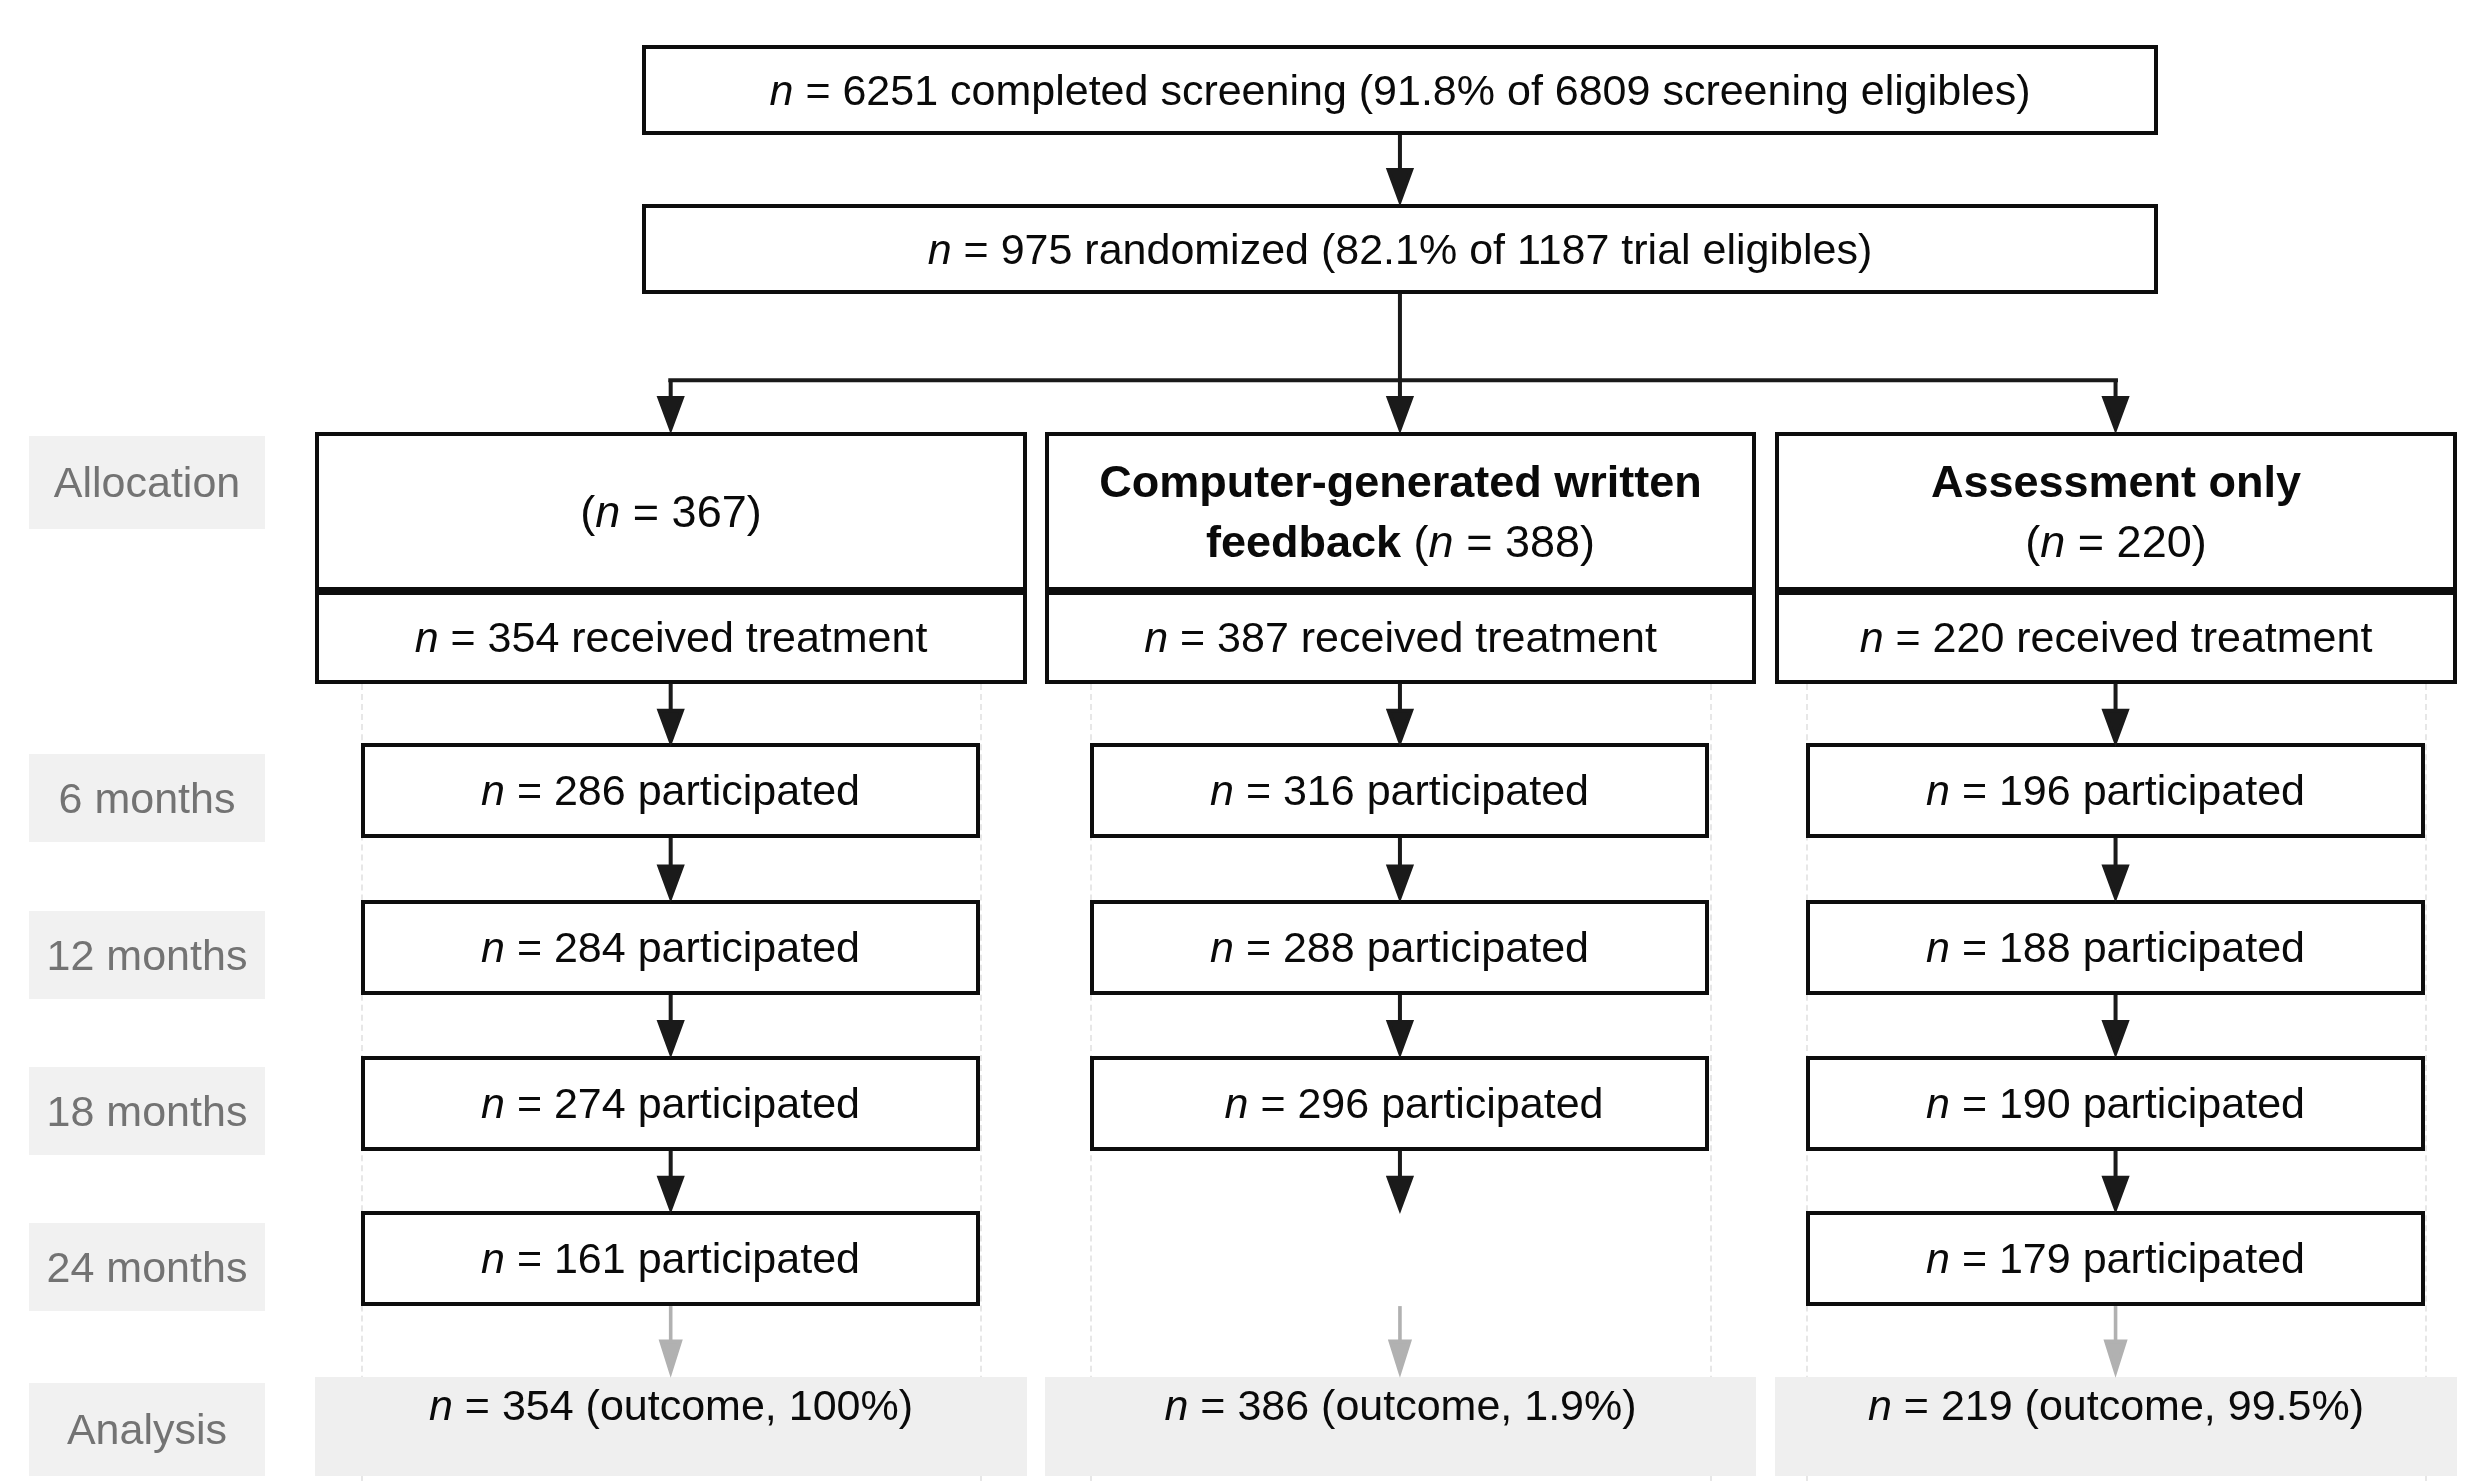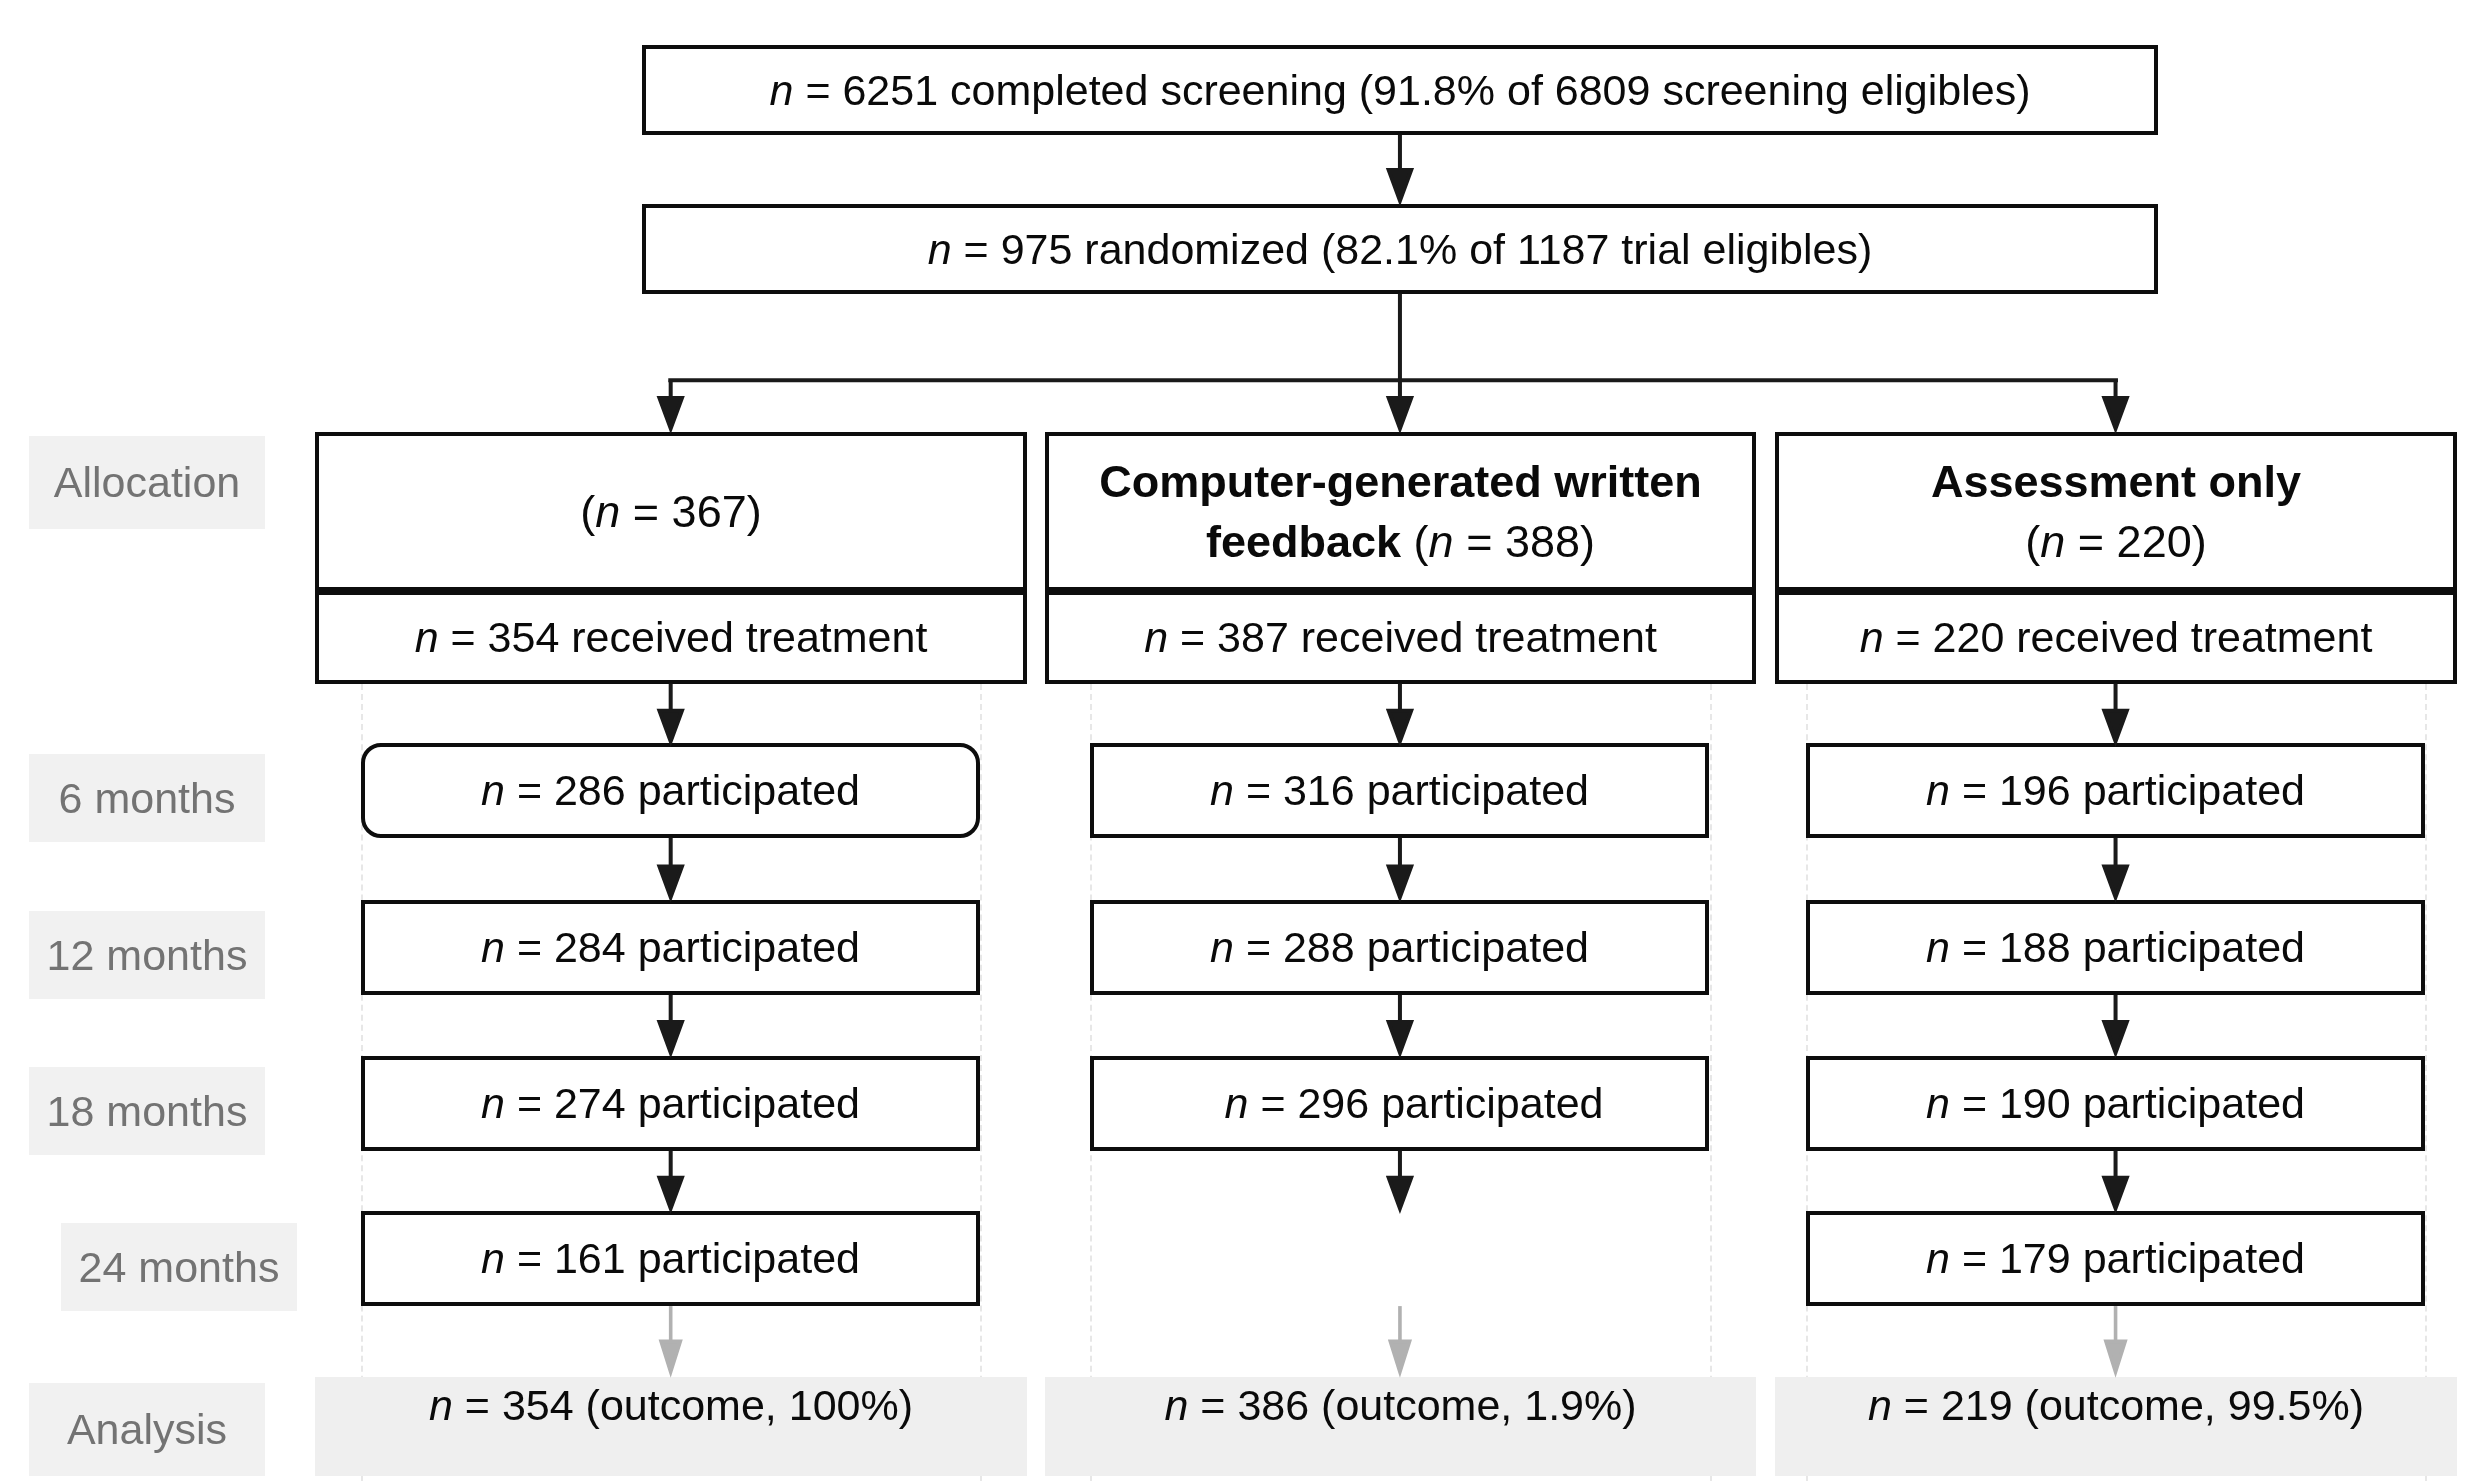--- a/index.html
+++ b/index.html
@@ -101,34 +101,34 @@
     </div>
   <div class="rlabel" style="left:29px;top:754px;width:236px;height:88px;">
       <span>6 months</span>
     </div>
   <div class="rlabel" style="left:29px;top:911px;width:236px;height:88px;">
       <span>12 months</span>
     </div>
   <div class="rlabel" style="left:29px;top:1067px;width:236px;height:88px;">
       <span>18 months</span>
     </div>
-  <div class="rlabel" style="left:29px;top:1223px;width:236px;height:88px;margin-left:32px;">
+  <div class="rlabel" style="left:29px;top:1223px;width:236px;height:88px;">
       <span>24 months</span>
     </div>
   <div class="rlabel" style="left:29px;top:1383px;width:236px;height:93px;">
       <span>Analysis</span>
     </div>
 
   <div class="box thin hdr stack" style="left:315px;top:432px;width:712px;height:159px;">
     <div class="line"><b></b><span>(</span><i>n</i><span> = </span><span>367</span><span>)</span></div>
   </div>
   <div class="box thin" style="left:315px;top:591px;width:712px;height:93px;">
     <div class="line"><i>n</i><span> = </span><span>354</span><span> received treatment</span></div>
   </div>
-  <div class="box thin" style="left:361px;top:743px;width:619px;height:95px;border-radius:20px;">
+  <div class="box thin" style="left:361px;top:743px;width:619px;height:95px;">
     <div class="line"><i>n</i><span> = </span><span>286</span><span> participated</span></div>
   </div>
   <div class="box thin" style="left:361px;top:900px;width:619px;height:95px;">
     <div class="line"><i>n</i><span> = </span><span>284</span><span> participated</span></div>
   </div>
   <div class="box thin" style="left:361px;top:1056px;width:619px;height:95px;">
     <div class="line"><i>n</i><span> = </span><span>274</span><span> participated</span></div>
   </div>
   <div class="box thin" style="left:361px;top:1211px;width:619px;height:95px;">
     <div class="line"><i>n</i><span> = </span><span>161</span><span> participated</span></div>

